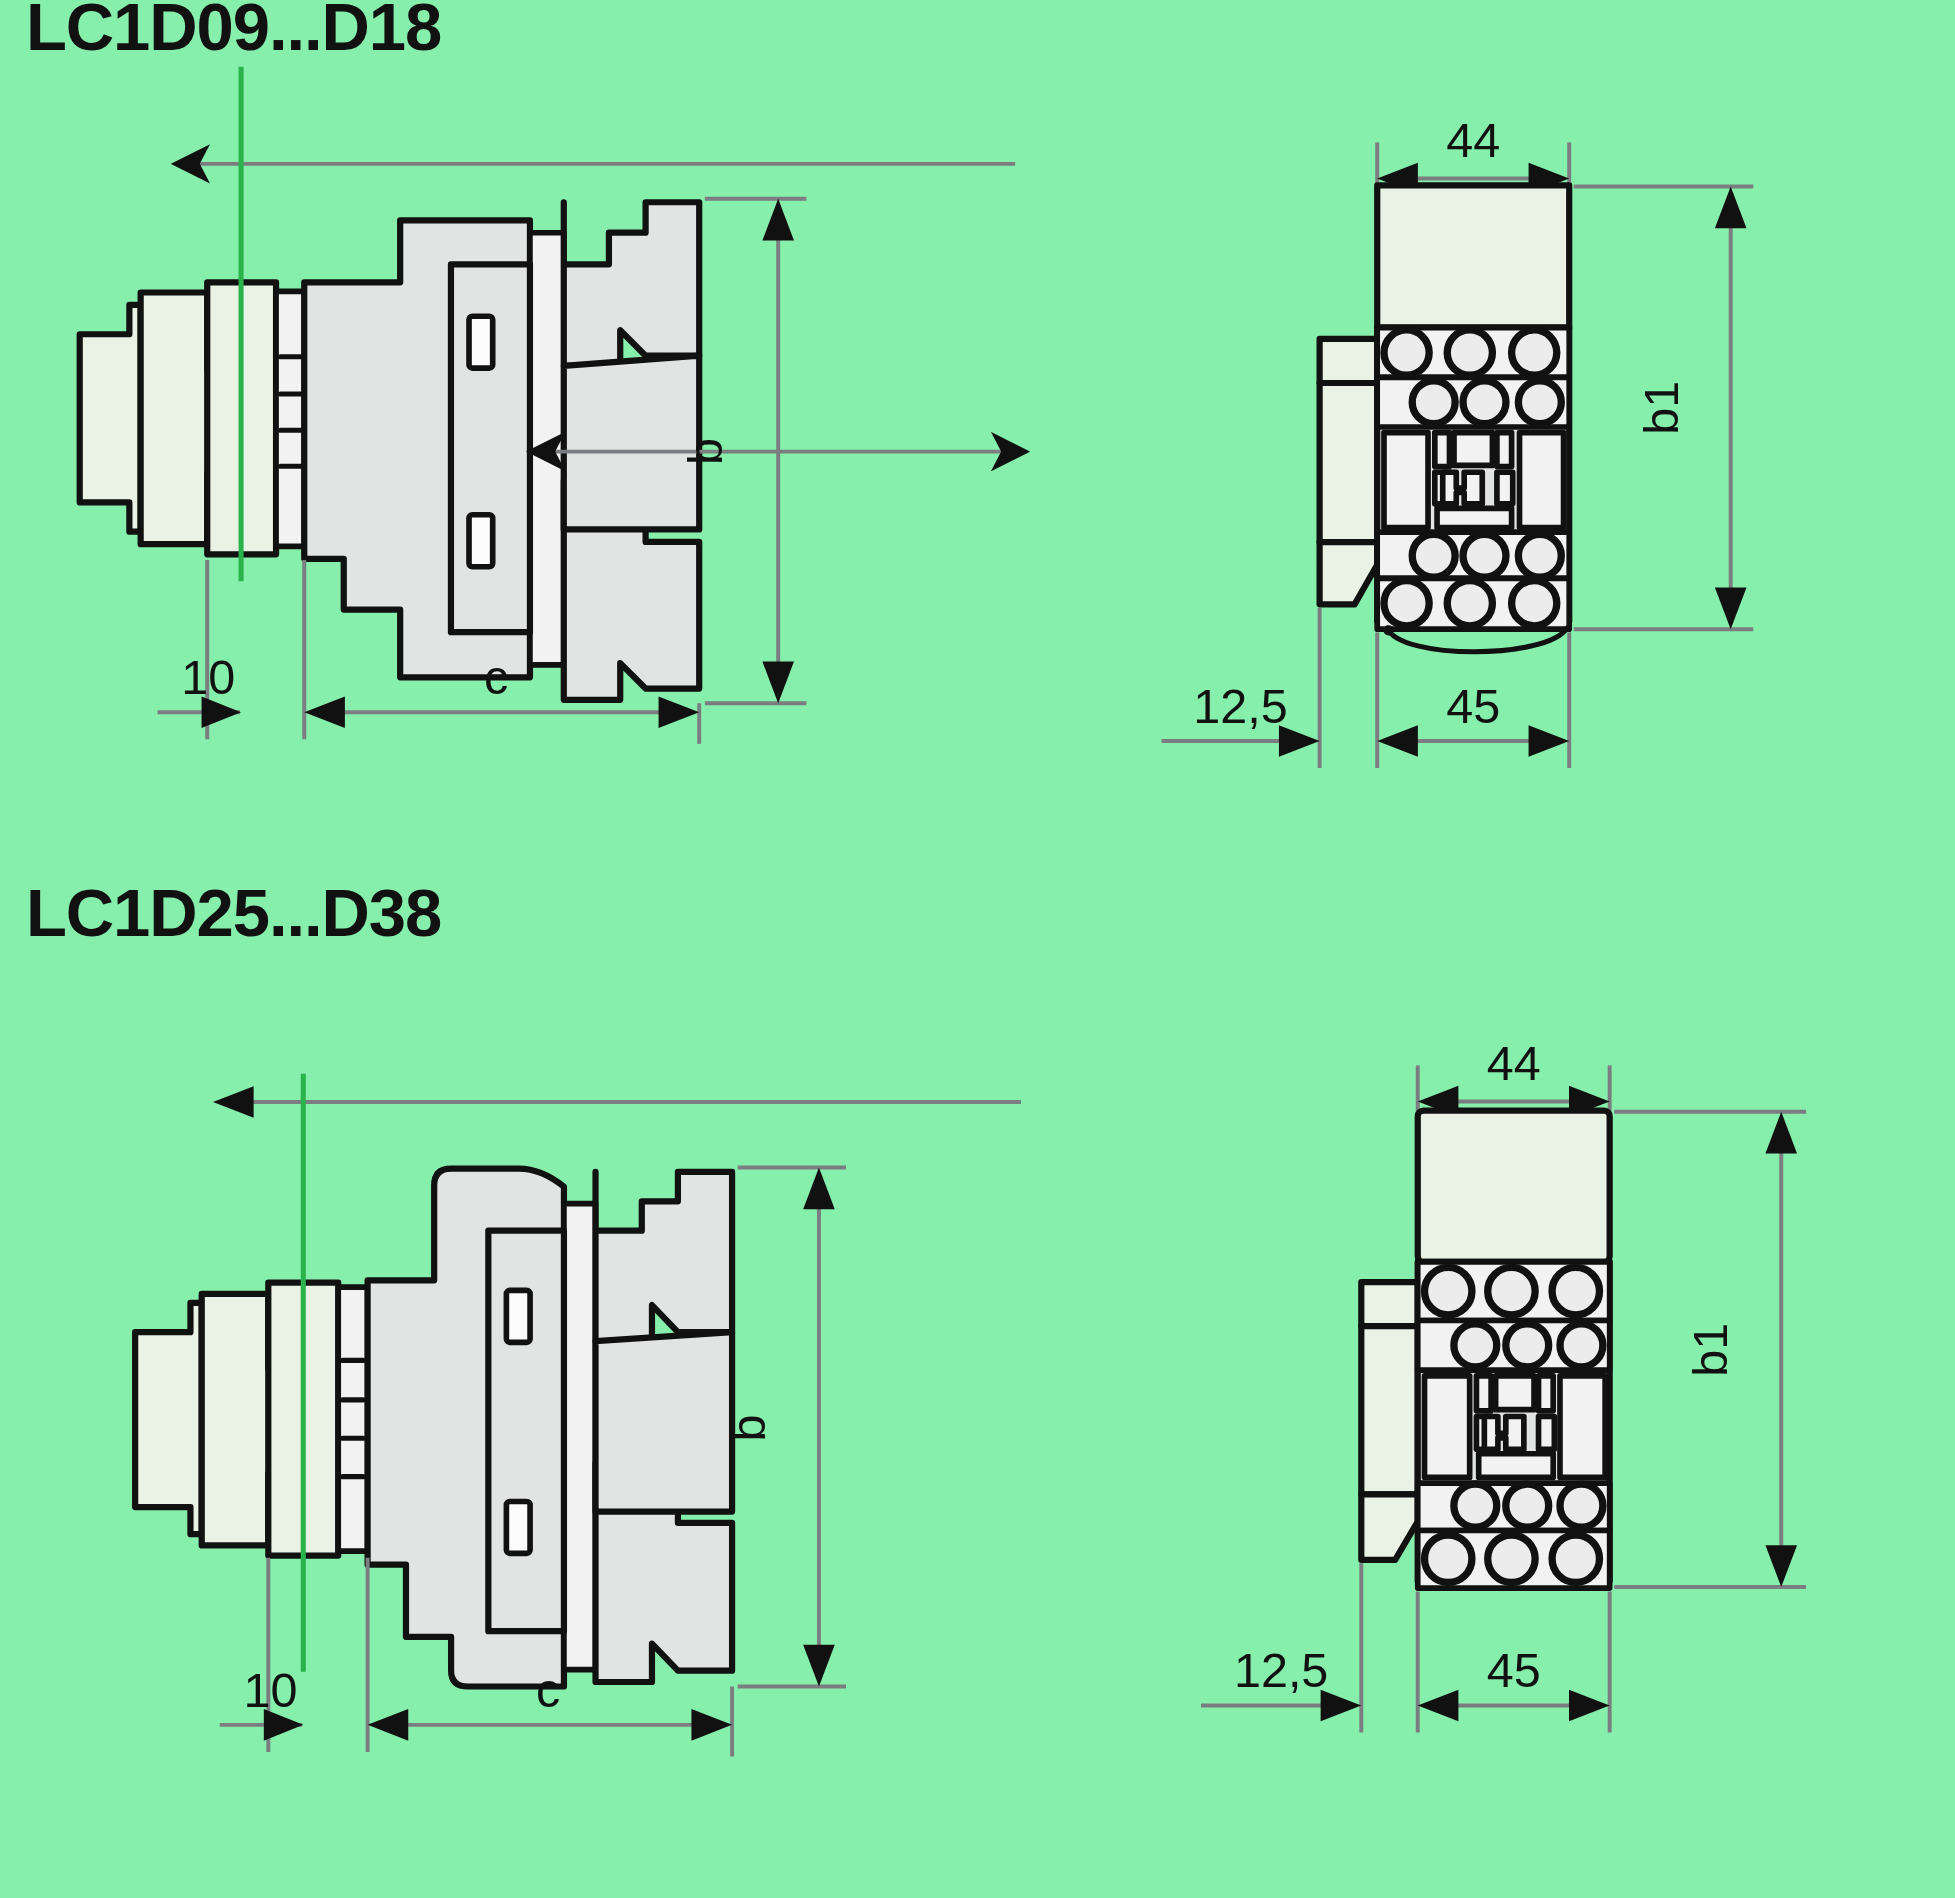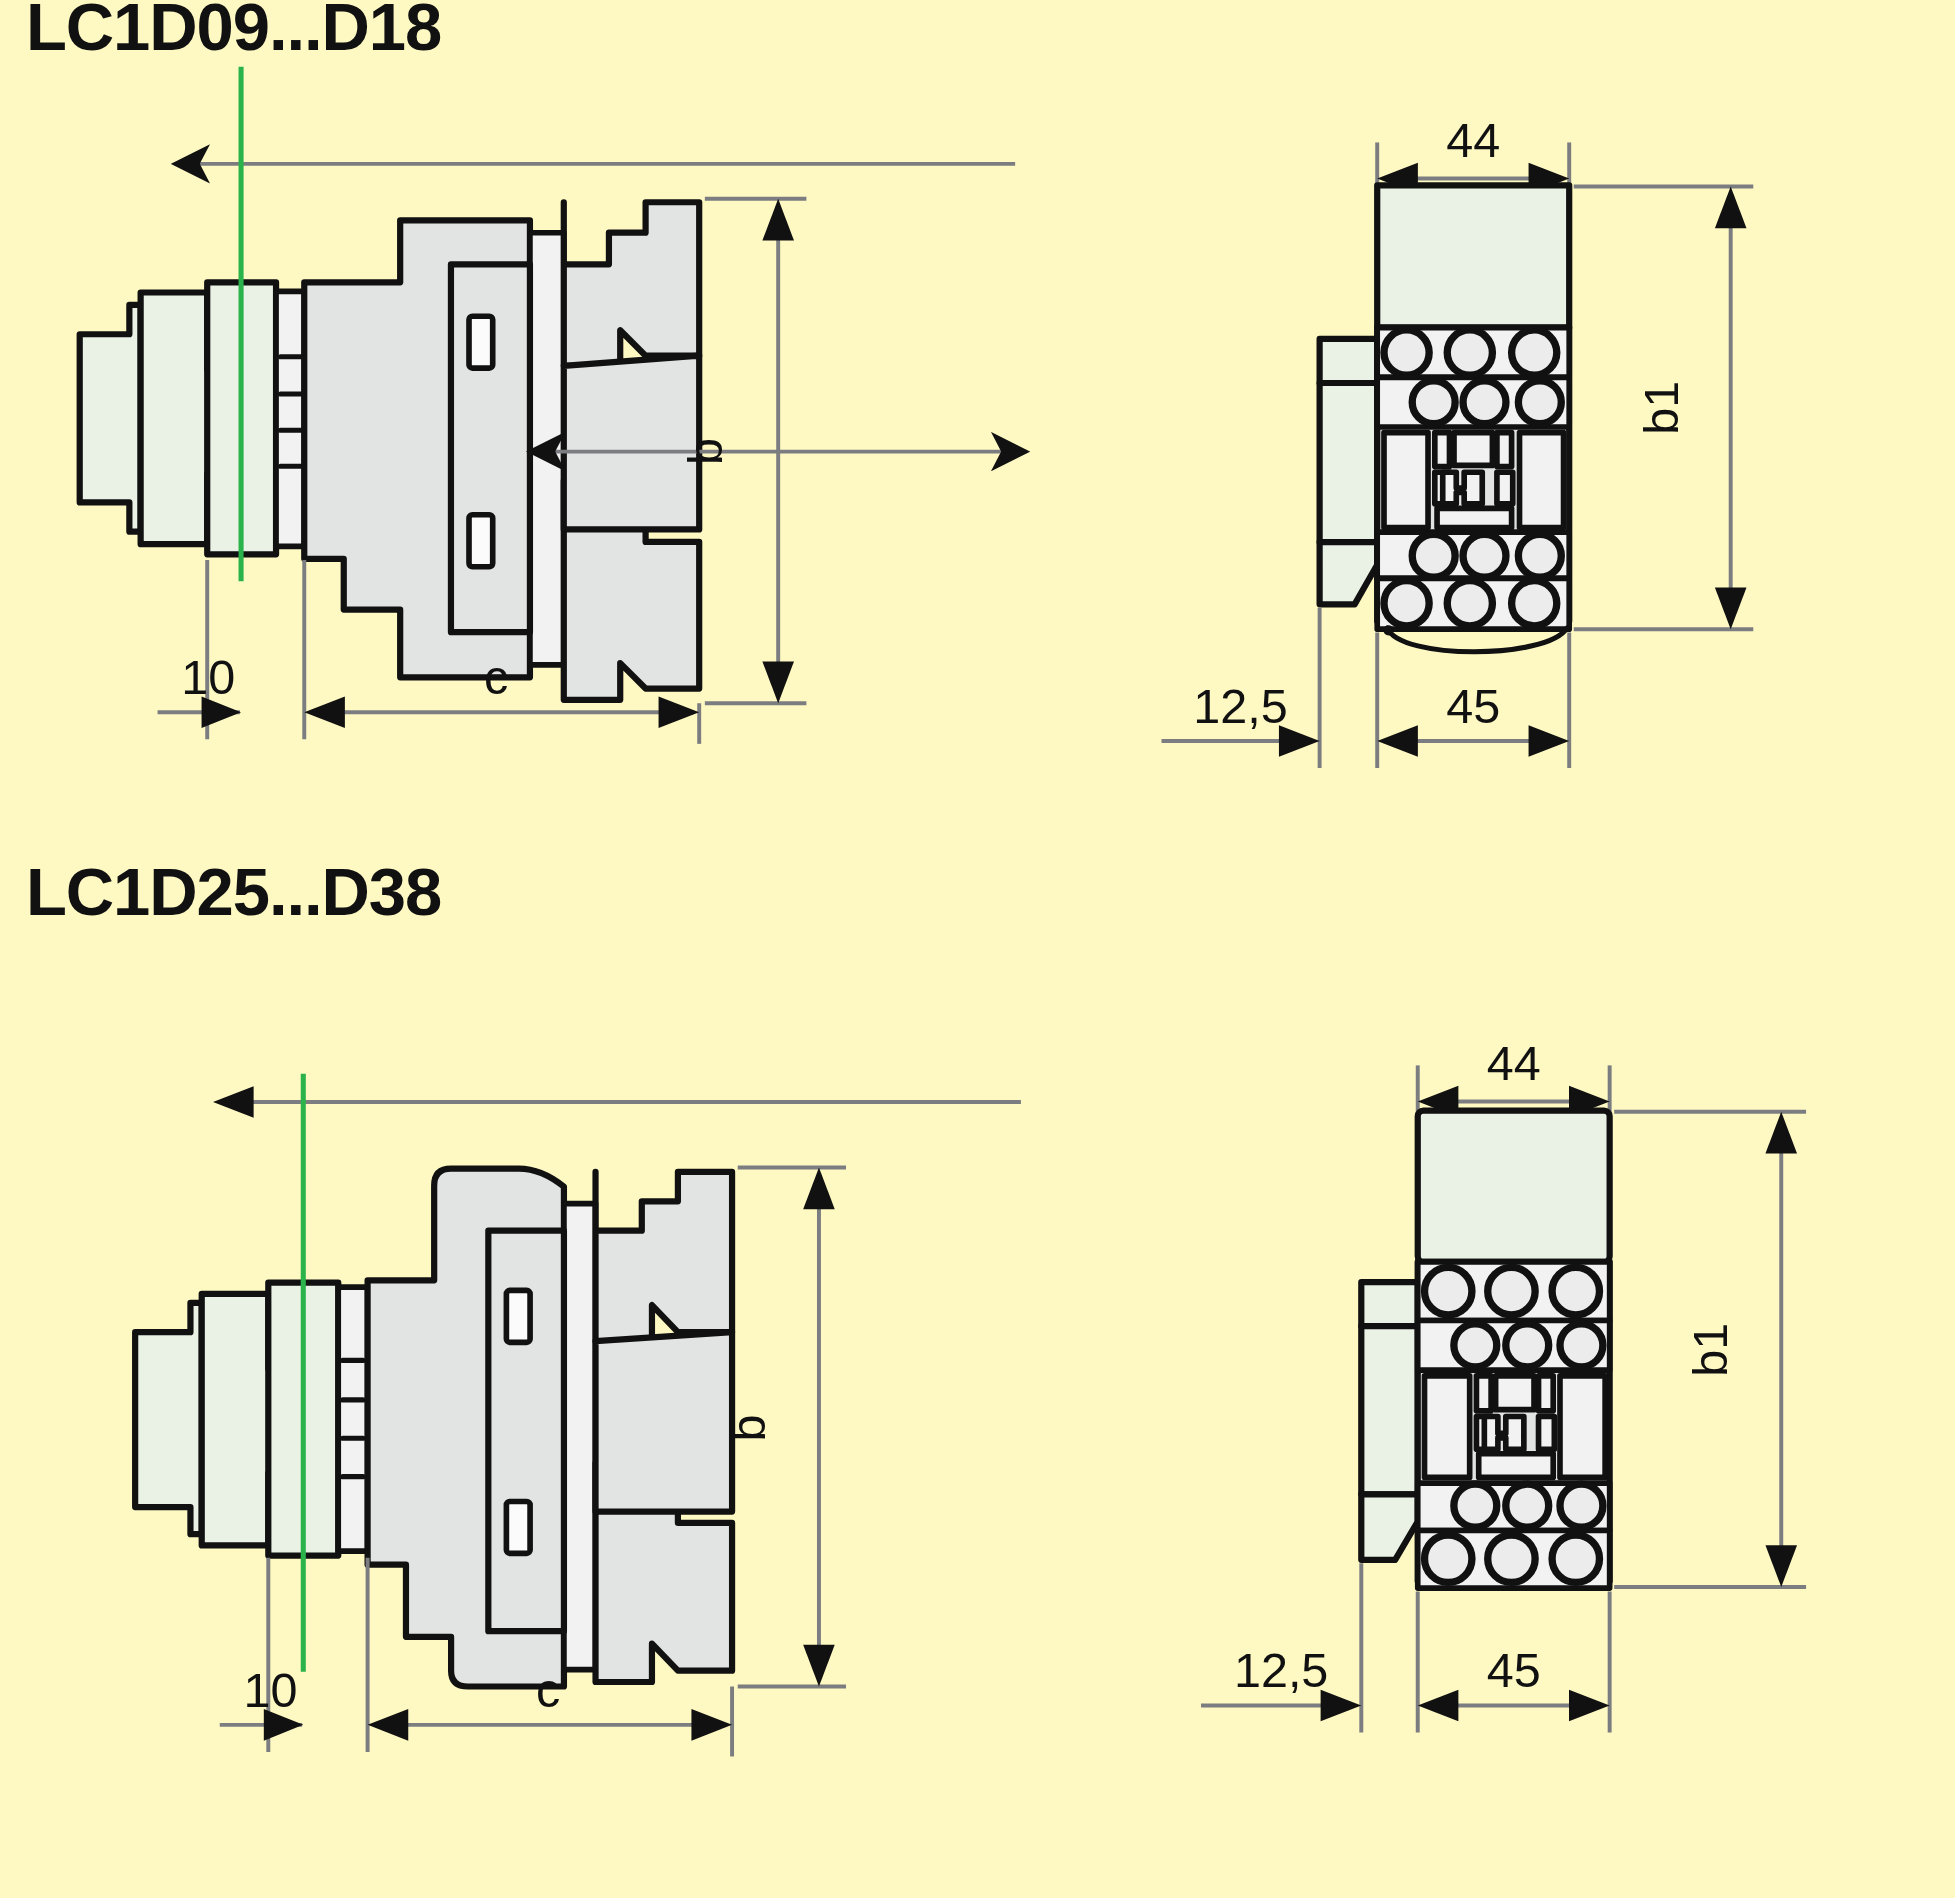--- a/index.html
+++ b/index.html
@@ -3,32 +3,32 @@
 <meta charset="utf-8">
 <style>
   html,body{margin:0;padding:0;background:#ffffff;}
   body{
     width:1955px;height:1899px;
     font-family:"Liberation Sans","DejaVu Sans",sans-serif;
     color:#111;
     overflow:hidden;
     position:relative;
   }
-  .sheet{position:relative;width:1955px;height:1899px;background:#fef9c3;}
+  .sheet{position:relative;width:1955px;height:1899px;background:#86efac;}
 
   .title{
     position:absolute;
     font-weight:bold;
     font-size:67px;
     letter-spacing:-1.1px;
     color:#111;
     white-space:nowrap;
   }
   #title-1{left:26px;top:-12.4px;}
-  #title-2{left:26px;top:853px;}
+  #title-2{left:26px;top:874px;}
 
   .figure{position:absolute;text-align:right;}
   #fig-d09-side {left:135px;  top:113px;  width:914px; height:649px;}
   #fig-d09-front{left:1061px; top:113px;  width:847px; height:706px;}
   #fig-d25-side {left:169px;  top:1061px; width:914px; height:706px;}
   #fig-d25-front{left:1106px; top:1027px; width:847px; height:762px;}
 
   svg{display:block;overflow:visible;}
 
   .body-fill{fill:#e2e3e3;stroke:#111;stroke-width:11;stroke-linejoin:round;stroke-linecap:round;}

